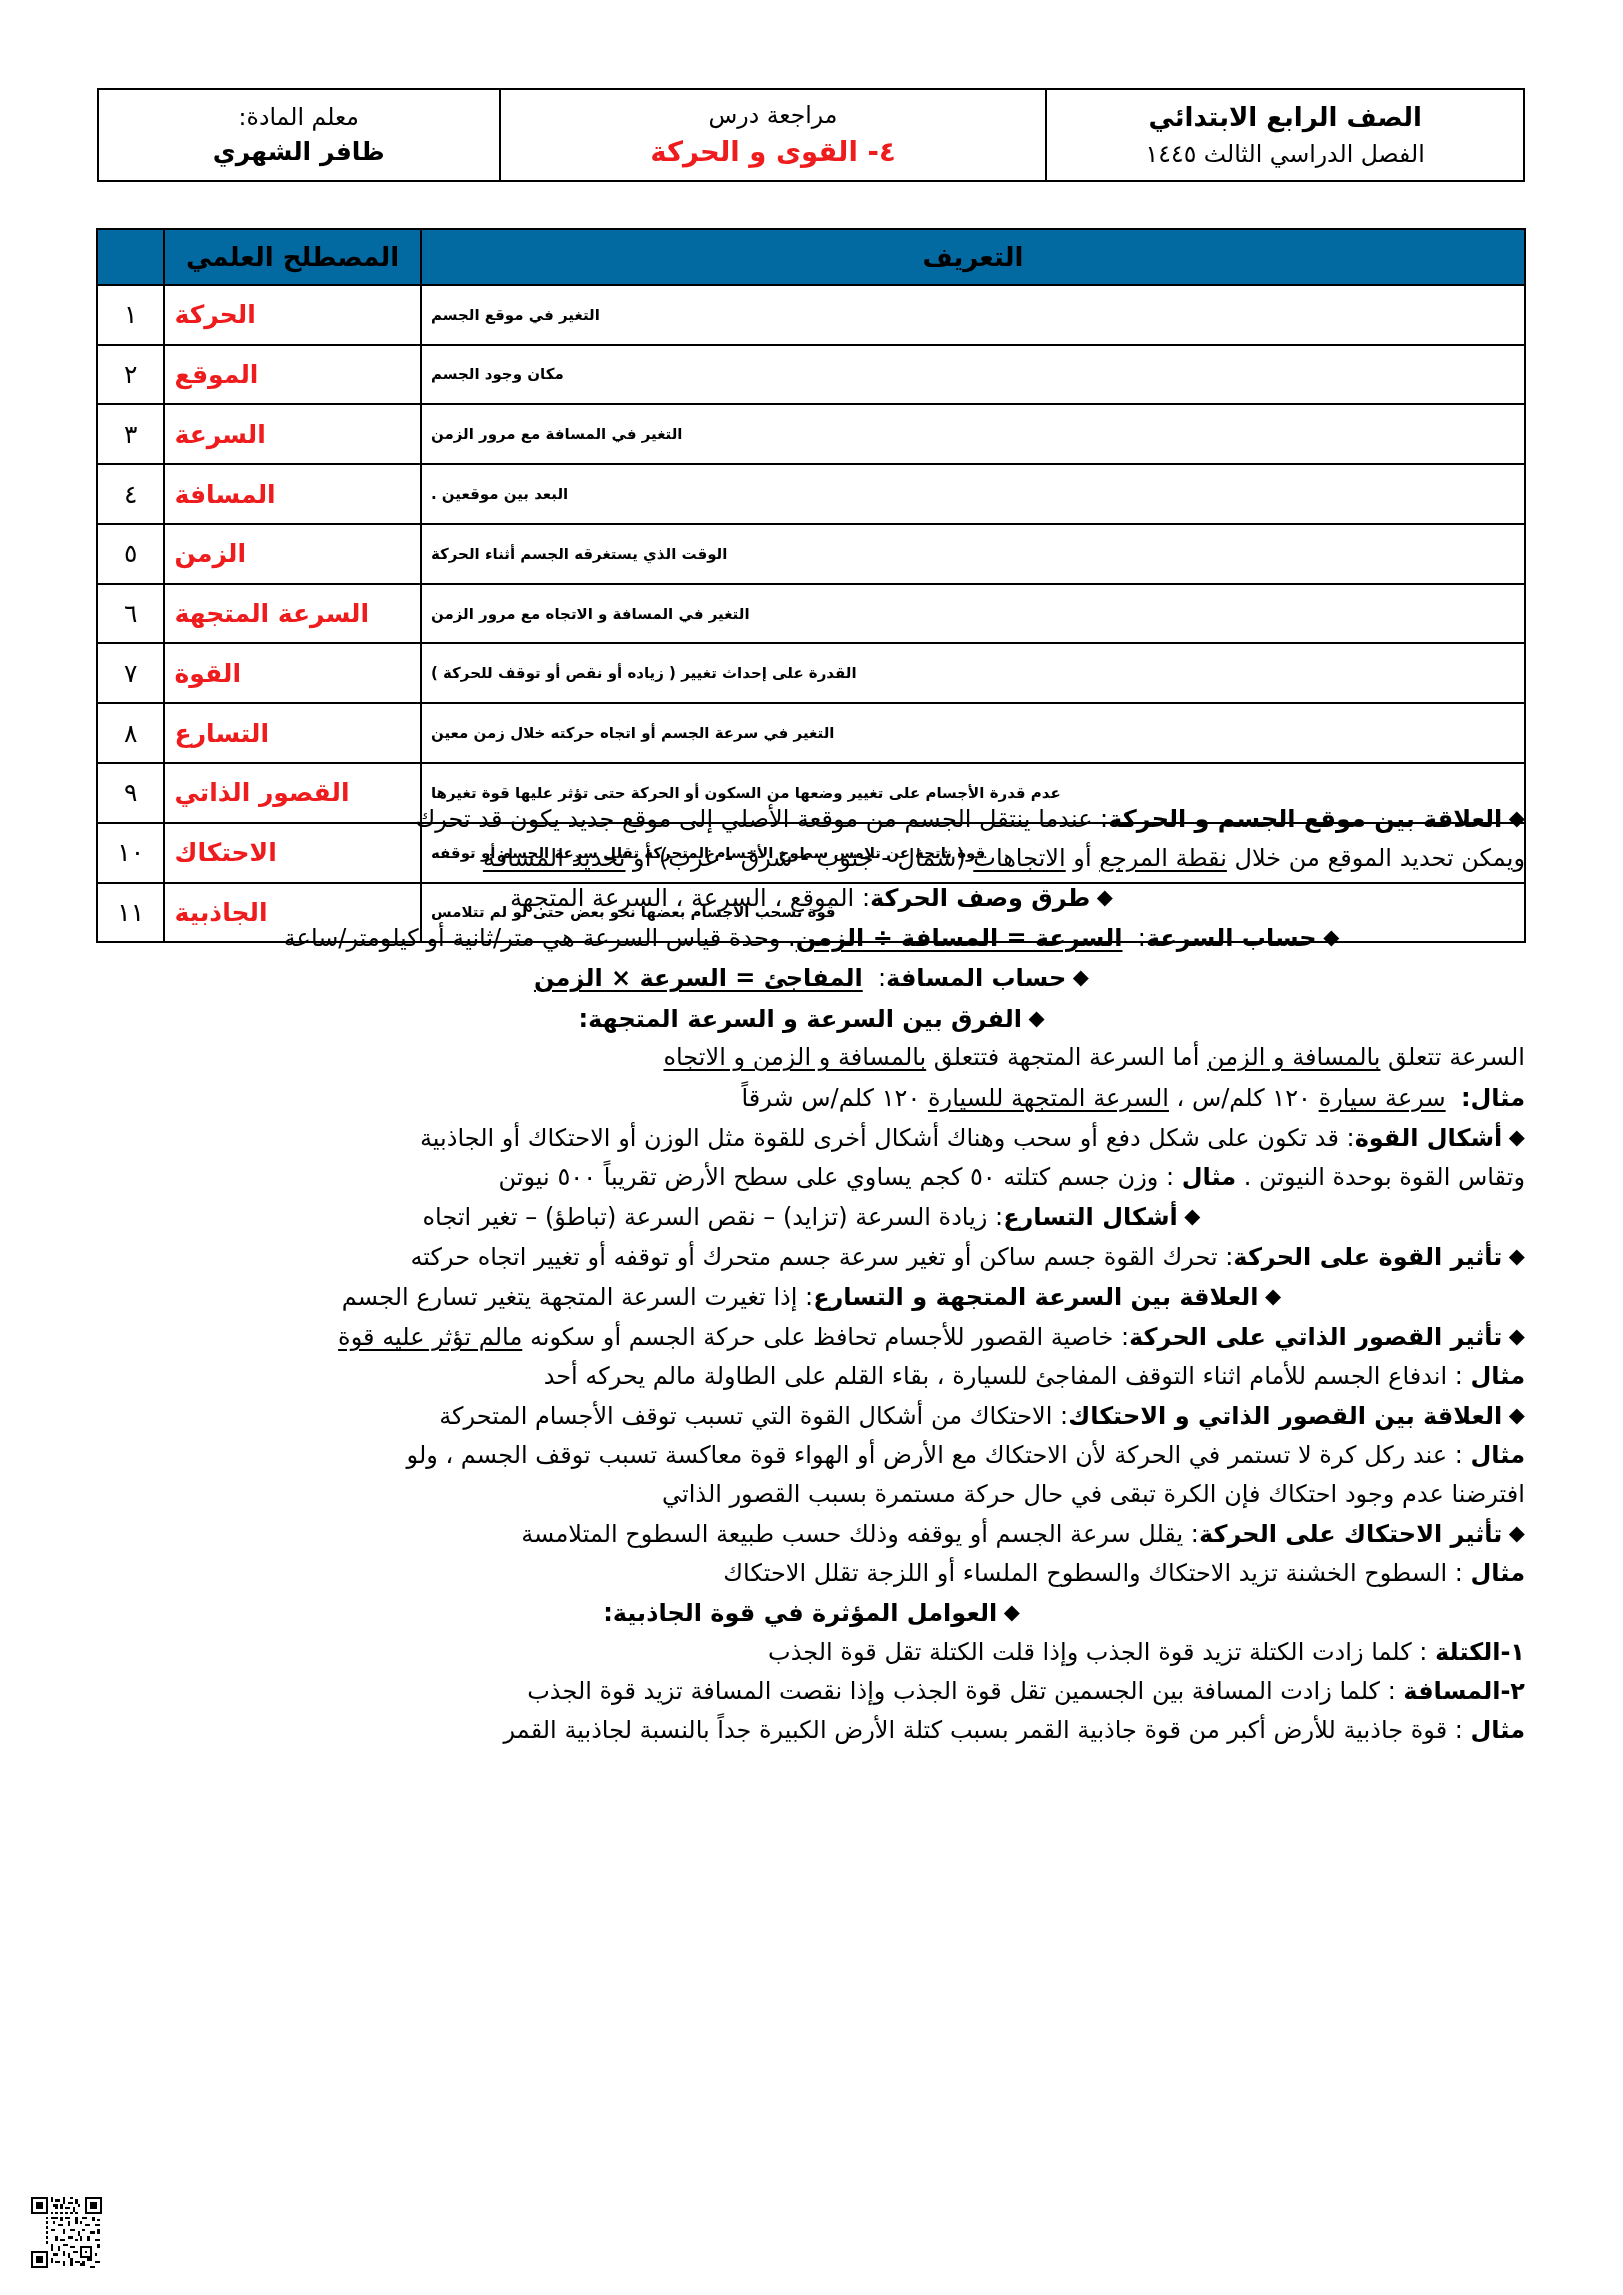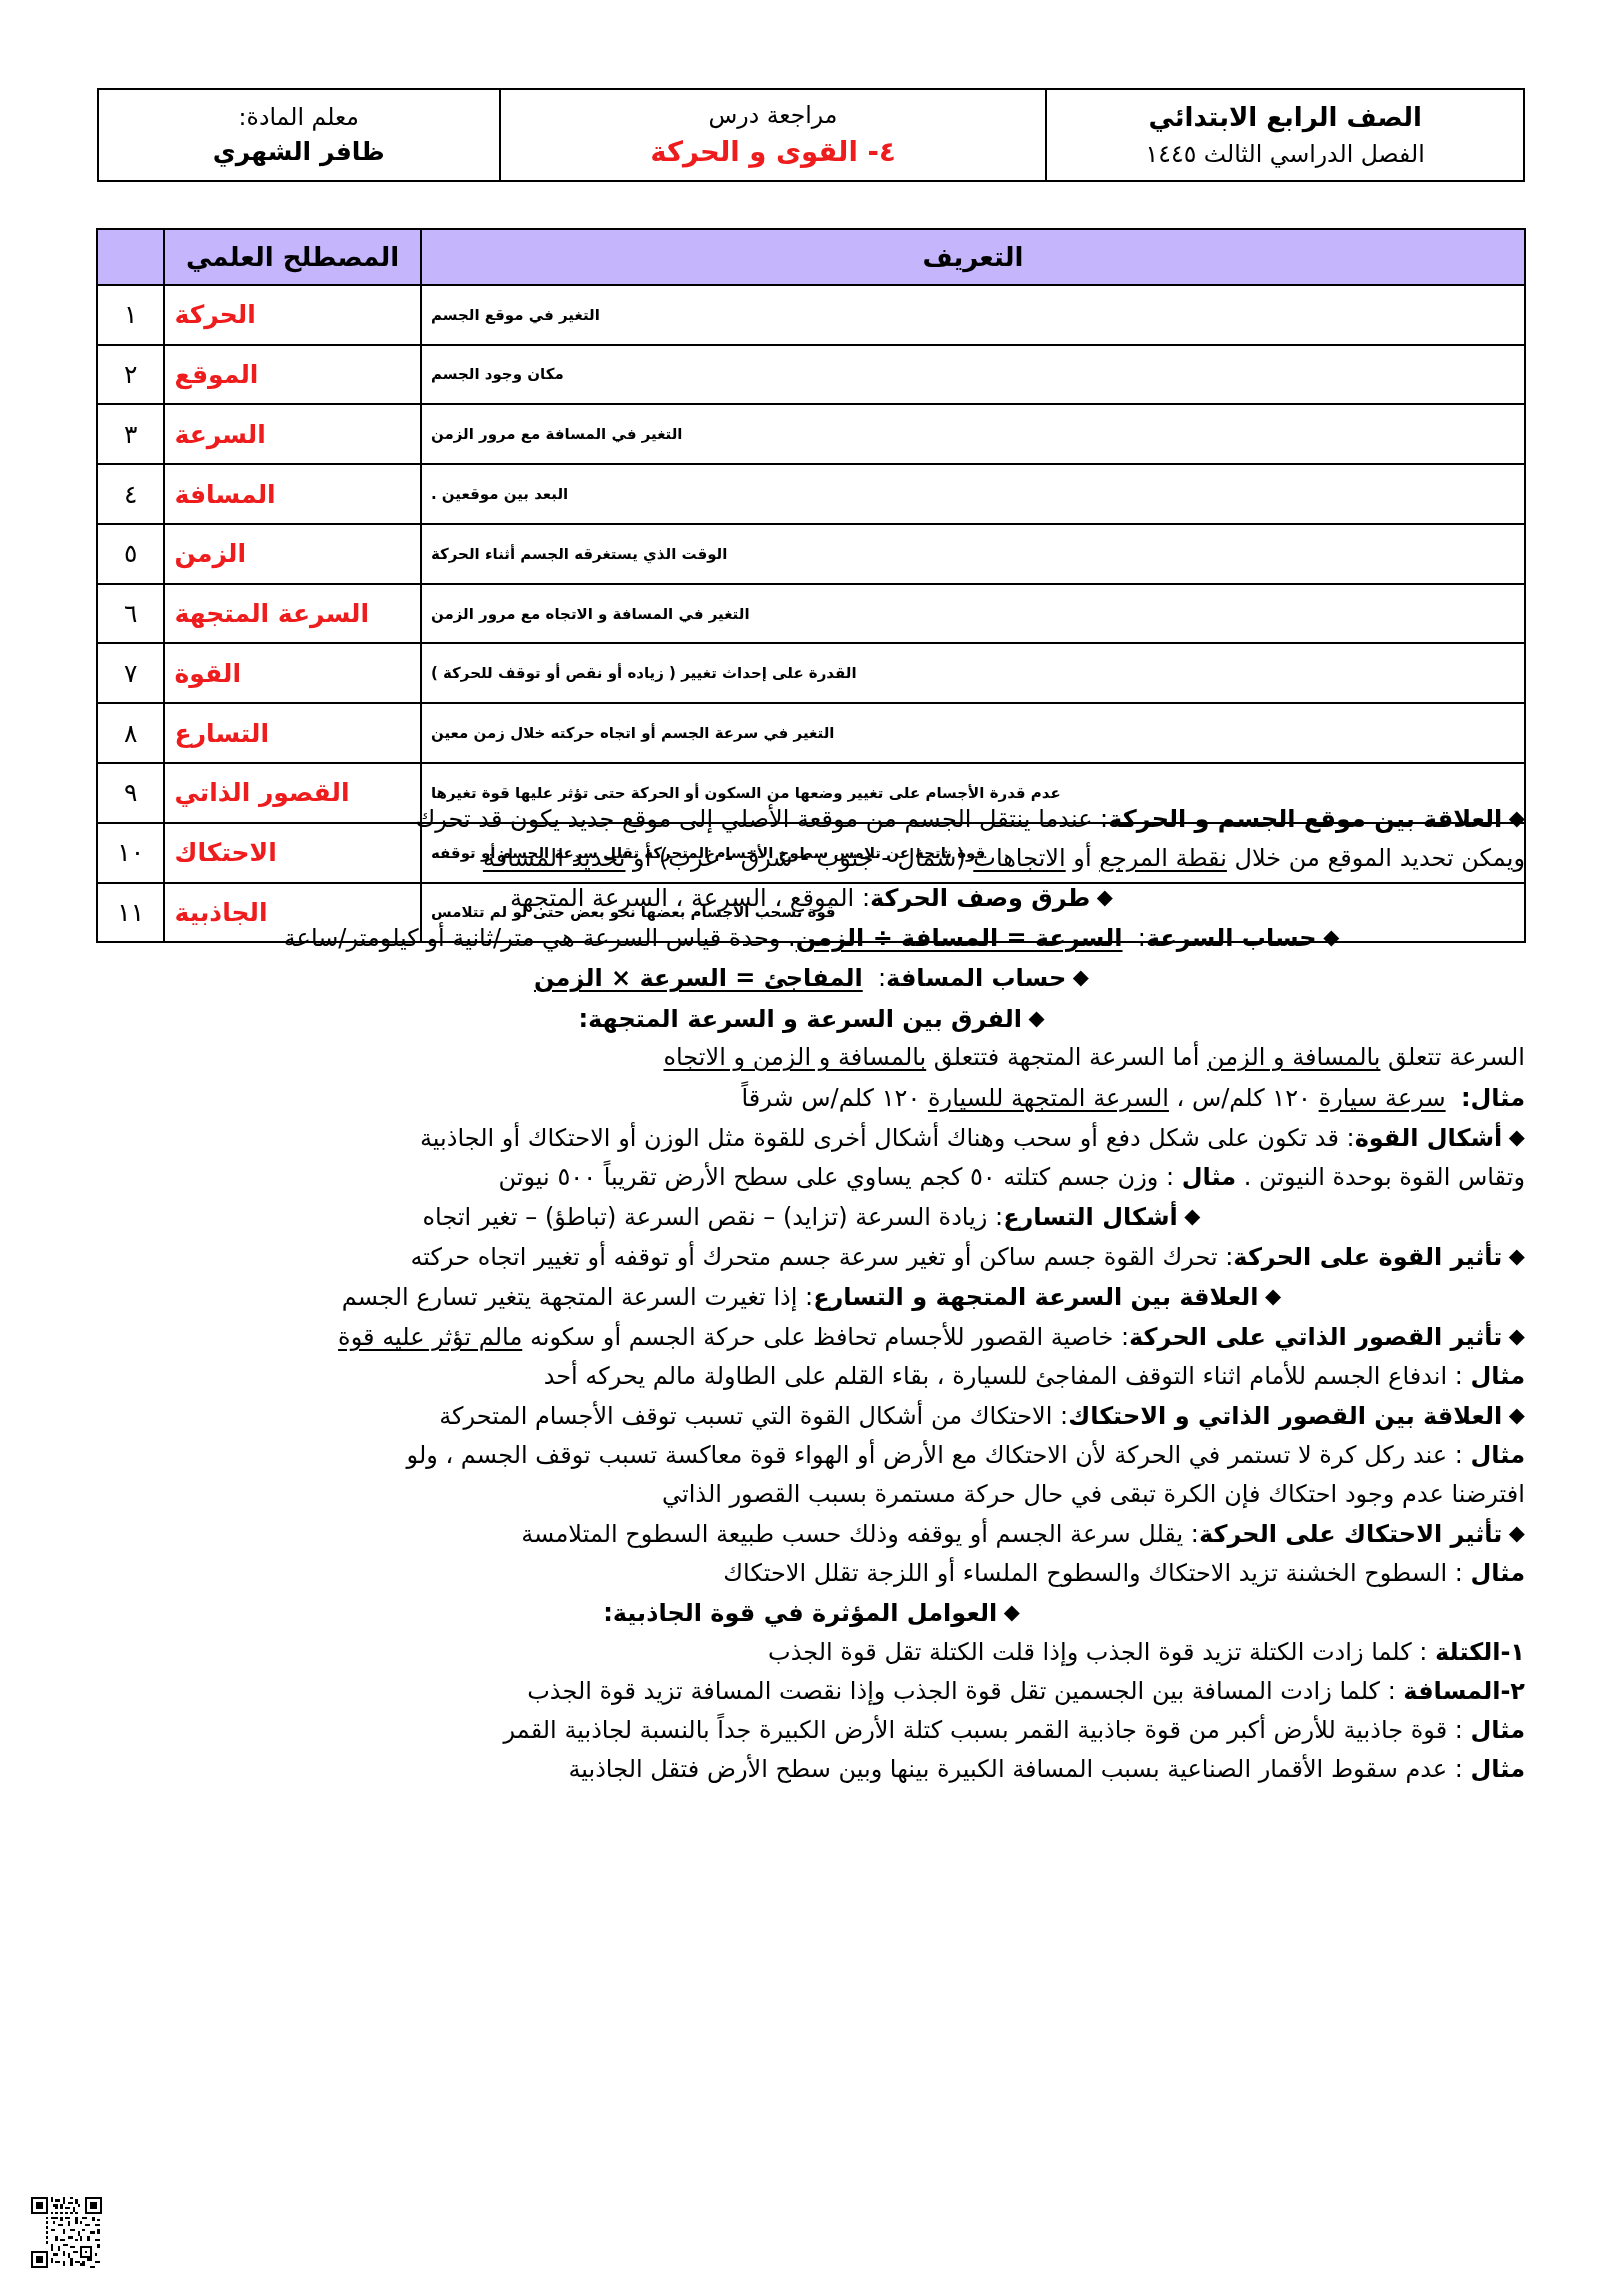--- a/index.html
+++ b/index.html
@@ -73,21 +73,21 @@
     border-collapse: collapse;
     table-layout: fixed;
   }
   .terms-table th,
   .terms-table td {
     border: 2px solid #000;
     padding: 3.9px 9.2px;
     vertical-align: middle;
   }
   .terms-table thead th {
-    background: #c4b5fd;
+    background: #0369a1;
     font-size: 26px;
     font-weight: bold;
     text-align: center;
     height: 46px;
   }
   .th-num   { width: 47px; }
   .th-term  { width: 236px; }
   .th-def   { width: auto; }
   .cell-num {
     text-align: center;
@@ -334,23 +334,20 @@
         <span class="bullet">◆</span><span class="b">العوامل المؤثرة في قوة الجاذبية</span><span class="b">:</span>
       </div>
       <div class="line just">
         <span class="b">١-</span><span class="b">الكتلة</span><span class="n"> : كلما زادت الكتلة تزيد قوة الجذب وإذا قلت الكتلة تقل قوة الجذب</span>
       </div>
       <div class="line just">
         <span class="b">٢-</span><span class="b">المسافة</span><span class="n"> : كلما زادت المسافة بين الجسمين تقل قوة الجذب وإذا نقصت المسافة تزيد قوة الجذب</span>
       </div>
       <div class="line just">
         <span class="b">مثال</span><span class="n"> : قوة جاذبية للأرض أكبر من قوة جاذبية القمر بسبب كتلة الأرض الكبيرة جداً بالنسبة لجاذبية القمر</span>
-      </div>
-      <div class="line just">
-        <span class="b">مثال</span><span class="n"> : عدم سقوط الأقمار الصناعية بسبب المسافة الكبيرة بينها وبين سطح الأرض فتقل الجاذبية</span>
       </div>
     </div>
 
   </div>
 
   <div class="qr">
     <svg width="71" height="71" viewBox="0 0 29 29" shape-rendering="crispEdges" aria-hidden="true">
       <rect width="29" height="29" fill="#ffffff"></rect>
       <g fill="#000000">
 

